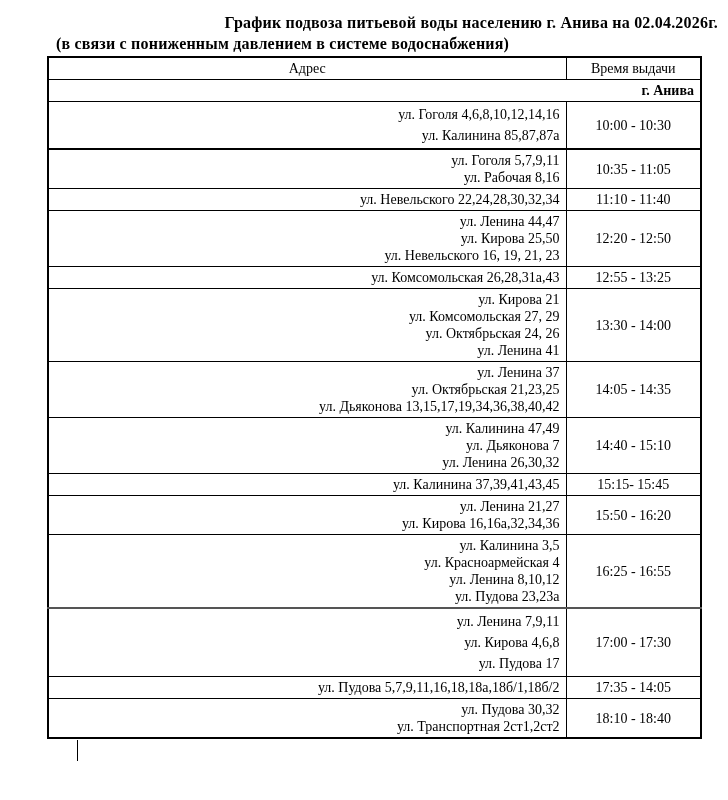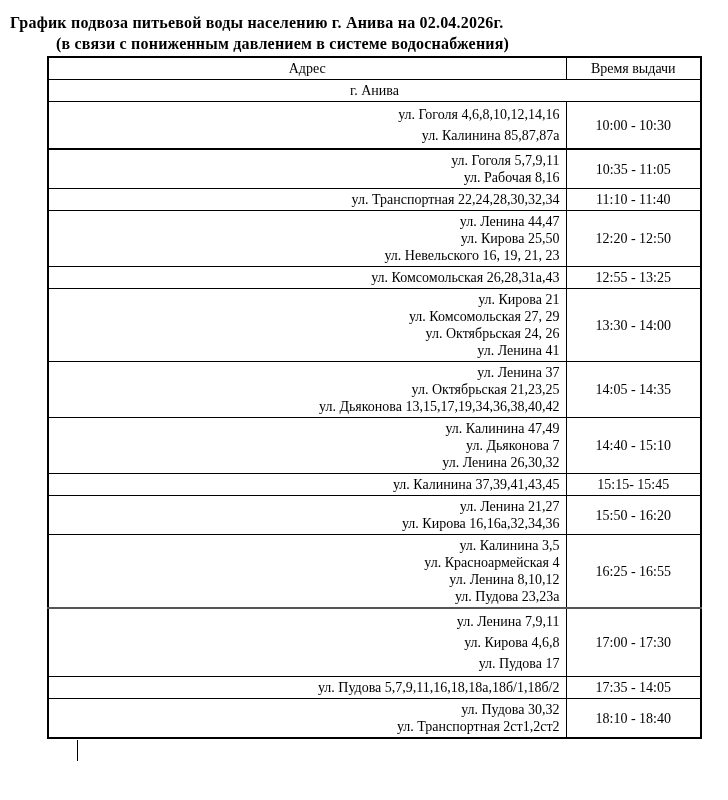--- a/index.html
+++ b/index.html
@@ -12,21 +12,21 @@
     font-family: "Liberation Serif", serif;
     color: #000000;
   }
   .page {
     width: 728px;
     height: 800px;
     position: relative;
   }
   .doc-title {
     margin: 12px 10px 0 10px;
-    text-align: left;
+    text-align: right;
     font-weight: bold;
     font-size: 16px;
     line-height: 21px;
     letter-spacing: 0.2px;
   }
   .doc-subtitle {
     margin: 0 0 2px 56px;
     text-align: left;
     font-weight: bold;
     font-size: 16px;
@@ -48,22 +48,22 @@
     font-weight: normal;
     padding: 1px 6px;
     vertical-align: middle;
   }
   thead th {
     text-align: center;
     line-height: 19px;
     font-size: 14px;
   }
   th.section-cell {
-    font-weight: normal;
-    text-align: center;
+    font-weight: bold;
+    text-align: right;
     line-height: 19px;
   }
   td.addr-cell {
     text-align: right;
     padding: 2px 6px 2px 8px;
   }
   td.addr-cell div {
     line-height: 17px;
     white-space: nowrap;
   }
@@ -117,21 +117,21 @@
         </tr>
         <tr class="thick-top">
           <td class="addr-cell">
             <div>ул. Гоголя 5,7,9,11</div>
             <div>ул. Рабочая 8,16</div>
           </td>
           <td class="time-cell">10:35 - 11:05</td>
         </tr>
         <tr>
           <td class="addr-cell">
-            <div>ул. Транспортная 22,24,28,30,32,34</div>
+            <div>ул. Невельского 22,24,28,30,32,34</div>
           </td>
           <td class="time-cell">11:10 - 11:40</td>
         </tr>
         <tr>
           <td class="addr-cell">
             <div>ул. Ленина 44,47</div>
             <div>ул. Кирова 25,50</div>
             <div>ул. Невельского 16, 19, 21, 23</div>
           </td>
           <td class="time-cell">12:20 - 12:50</td>

